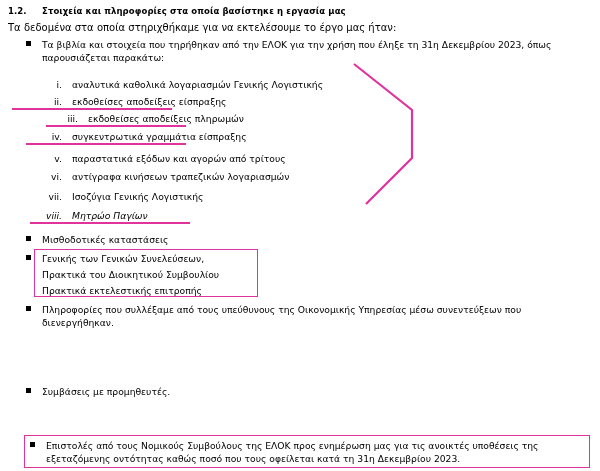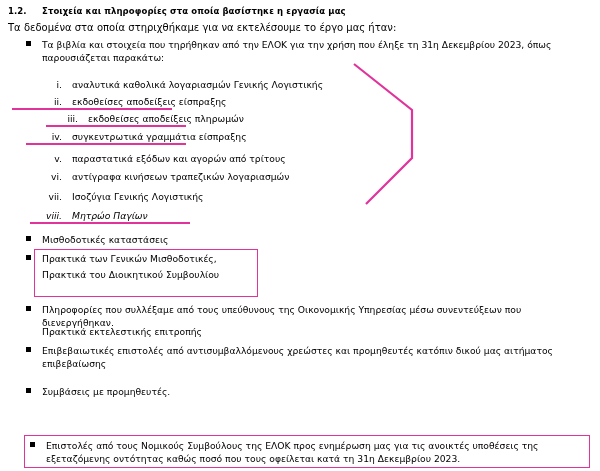--- a/index.html
+++ b/index.html
@@ -160,38 +160,34 @@
   </svg>
 
   <div class="brow" style="left:26px; top:233px; width:400px;">
     <span class="bullet"></span>
     <span class="txt">Μισθοδοτικές καταστάσεις</span>
   </div>
 
   <div class="boxline" style="left:34px; top:249px; width:224px; height:48px;"></div>
   <div class="brow" style="left:26px; top:252px; width:300px;">
     <span class="bullet"></span>
-    <span class="txt">Πρακτικά των Γενικών Μισθοδοτικές,</span>
+    <span class="txt">Γενικής των Γενικών Συνελεύσεων,</span>
   </div>
   <div class="brow" style="left:26px; top:268px; width:300px;">
     <span class="txt">Πρακτικά του Διοικητικού Συμβουλίου</span>
   </div>
-  <div class="brow" style="left:26px; top:284px; width:300px;margin-top:41px;">
+  <div class="brow" style="left:26px; top:284px; width:300px;">
     <span class="txt">Πρακτικά εκτελεστικής επιτροπής</span>
   </div>
 
   <div class="brow" style="left:26px; top:303px; width:560px;">
     <span class="bullet"></span>
     <span class="txt">Πληροφορίες που συλλέξαμε από τους υπεύθυνους της Οικονομικής Υπηρεσίας μέσω συνεντεύξεων που διενεργήθηκαν.</span>
   </div>
 
-  <div class="brow" style="left:26px; top:344px; width:560px;">
-    <span class="bullet"></span>
-    <span class="txt">Επιβεβαιωτικές επιστολές από αντισυμβαλλόμενους χρεώστες και προμηθευτές κατόπιν δικού μας αιτήματος επιβεβαίωσης</span>
-  </div>
 
   <div class="brow" style="left:26px; top:385px; width:400px;">
     <span class="bullet"></span>
     <span class="txt">Συμβάσεις με προμηθευτές.</span>
   </div>
 
 
   <div class="boxline" style="left:24px; top:435px; width:566px; height:33px;"></div>
   <div class="brow" style="left:30px; top:439px; width:556px;">
     <span class="bullet"></span>

